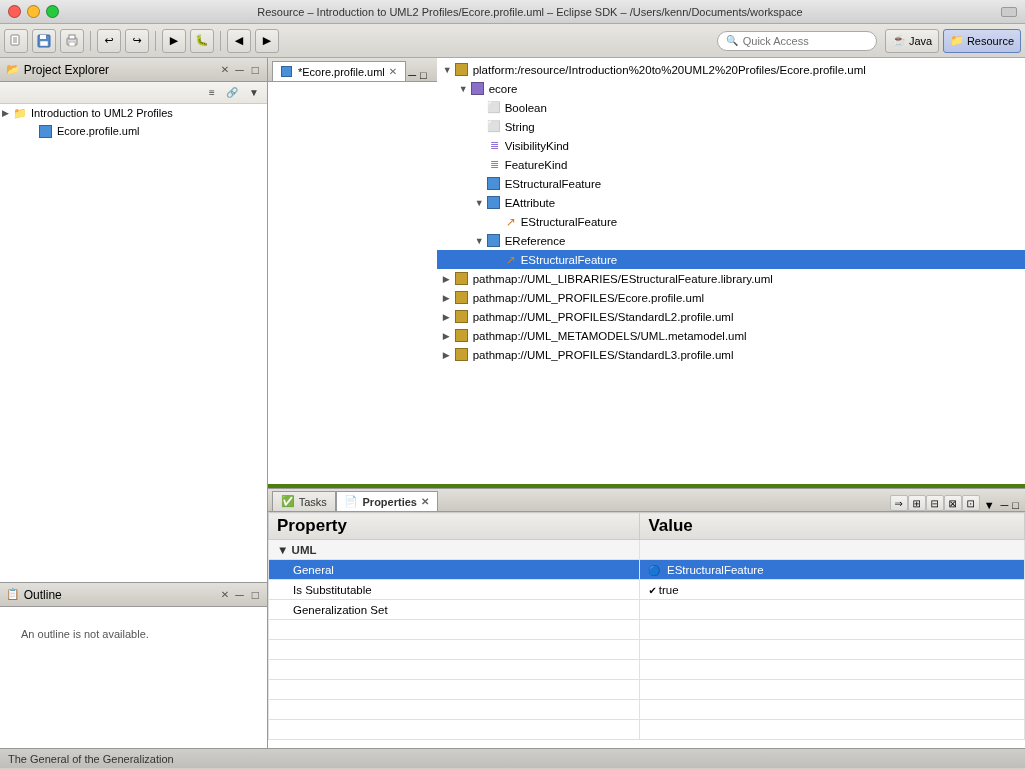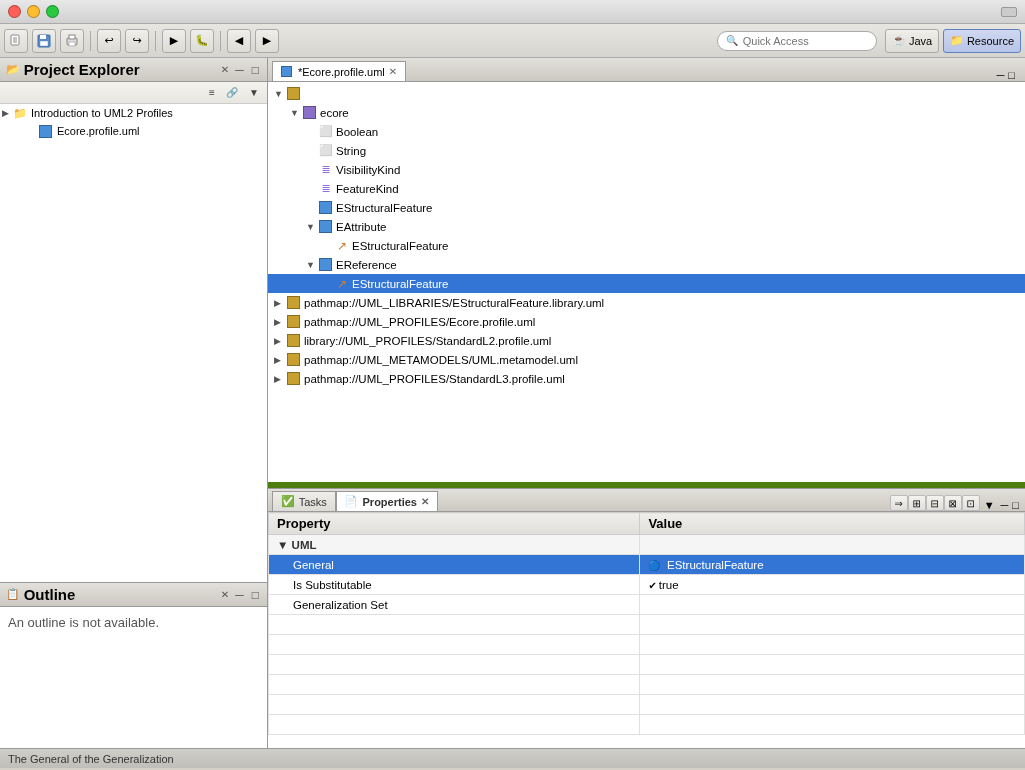--- a/index.html
+++ b/index.html
@@ -97,22 +97,22 @@
     .panel-header {
       background: linear-gradient(to bottom, #e2e0da, #ccc9c2);
       border-bottom: 1px solid #999;
       height: 24px;
       display: flex;
       align-items: center;
       padding: 0 6px;
       gap: 4px;
     }
     .panel-title {
-      font-size: 15px;
-      font-weight: bold;
+      font-size: 12px;
+      font-weight: normal;
       flex: 1;
     }
     .panel-icon-btn { cursor: pointer; color: #555; font-size: 12px; padding: 0 2px; }
 
     
     #explorer-panel {
       flex: 1;
       background: white;
       border-bottom: 1px solid #999;
       overflow: hidden;
@@ -153,39 +153,39 @@
 
     
     #outline-panel {
       height: 165px;
       background: white;
       display: flex;
       flex-direction: column;
     }
     .outline-content {
       flex: 1;
-      padding: 8px;
-      font-size: 13px;
+      padding: 21px;
+      font-size: 11px;
       color: #555;
     }
 
     
     #right-panel {
       flex: 1;
       display: flex;
       flex-direction: column;
     }
 
     
     #editor-area {
       flex: 1;
       display: flex;
-      flex-direction: column;
-      background: white;
-      border-bottom: 6px solid #4d7c0f;
+      flex-direction: row;
+      background: white;
+      border-bottom: 4px solid #4d7c0f;
     }
     .editor-tab-bar {
       background: linear-gradient(to bottom, #e2e0da, #ccc9c2);
       border-bottom: 1px solid #999;
       height: 24px;
       display: flex;
       align-items: flex-end;
       padding: 0 4px;
     }
     .editor-tab {
@@ -275,21 +275,21 @@
       width: 100%;
       border-collapse: collapse;
       font-size: 11.5px;
     }
     .prop-table th {
       background: linear-gradient(to bottom, #f0eeea, #e0dedb);
       border: 1px solid #ccc;
       padding: 3px 8px;
       text-align: left;
       font-weight: bold;
-      font-size: 13px;
+      font-size: 17px;
     }
     .prop-table td {
       border: 1px solid #e0e0e0;
       padding: 2px 8px;
       height: 20px;
     }
     .prop-row-header td {
       background: #f5f5f5;
       font-weight: bold;
       color: #333;
@@ -335,20 +335,21 @@
   </style>
 </head>
 <body>
 
 <div id="titlebar">
   <div class="traffic-lights">
     <div class="tl tl-red"></div>
     <div class="tl tl-yellow"></div>
     <div class="tl tl-green"></div>
   </div>
+  <span class="title-text">Resource – Introduction to UML2 Profiles/Ecore.profile.uml – Eclipse SDK – /Users/kenn/Documents/workspace</span>
   <div class="window-ctrl"></div>
 </div>
 
 <div id="toolbar">
   <div class="toolbar-btn">
     <svg width="14" height="14" viewBox="0 0 14 14">
         <rect x="2" y="1" width="8" height="10" rx="1" fill="#fff" stroke="#888" stroke-width="1"></rect>
         <line x1="4" y1="4" x2="8" y2="4" stroke="#888" stroke-width="1"></line>
         <line x1="4" y1="6" x2="8" y2="6" stroke="#888" stroke-width="1"></line>
         <line x1="4" y1="8" x2="8" y2="8" stroke="#888" stroke-width="1"></line>
@@ -457,20 +458,21 @@
       </div>
       <div class="editor-content">
 
         <div id="editor-tree">
             <div class="etree-item">
               <span style="display:inline-block;width:4px;"></span>
               <span class="etree-arrow">▼</span>
               <span class="etree-icon">
                 <div class="sq-icon sq-yellow" style="width:13px;height:13px;"></div>
               </span>
+              <span>platform:/resource/Introduction%20to%20UML2%20Profiles/Ecore.profile.uml</span>
             </div>
             <div class="etree-item">
               <span style="display:inline-block;width:20px;"></span>
               <span class="etree-arrow">▼</span>
               <span class="etree-icon">
                 <div class="sq-icon sq-purple" style="width:13px;height:13px;"></div>
               </span>
               <span><profile> ecore</profile></span>
             </div>
             <div class="etree-item">
@@ -560,21 +562,21 @@
                 <div class="sq-icon sq-yellow" style="width:13px;height:13px;"></div>
               </span>
               <span>pathmap://UML_PROFILES/Ecore.profile.uml</span>
             </div>
             <div class="etree-item">
               <span style="display:inline-block;width:4px;"></span>
               <span class="etree-arrow">▶</span>
               <span class="etree-icon">
                 <div class="sq-icon sq-yellow" style="width:13px;height:13px;"></div>
               </span>
-              <span>library://UML_PROFILES/StandardL2.profile.uml</span>
+              <span>pathmap://UML_PROFILES/StandardL2.profile.uml</span>
             </div>
             <div class="etree-item">
               <span style="display:inline-block;width:4px;"></span>
               <span class="etree-arrow">▶</span>
               <span class="etree-icon">
                 <div class="sq-icon sq-yellow" style="width:13px;height:13px;"></div>
               </span>
               <span>pathmap://UML_METAMODELS/UML.metamodel.uml</span>
             </div>
             <div class="etree-item">

